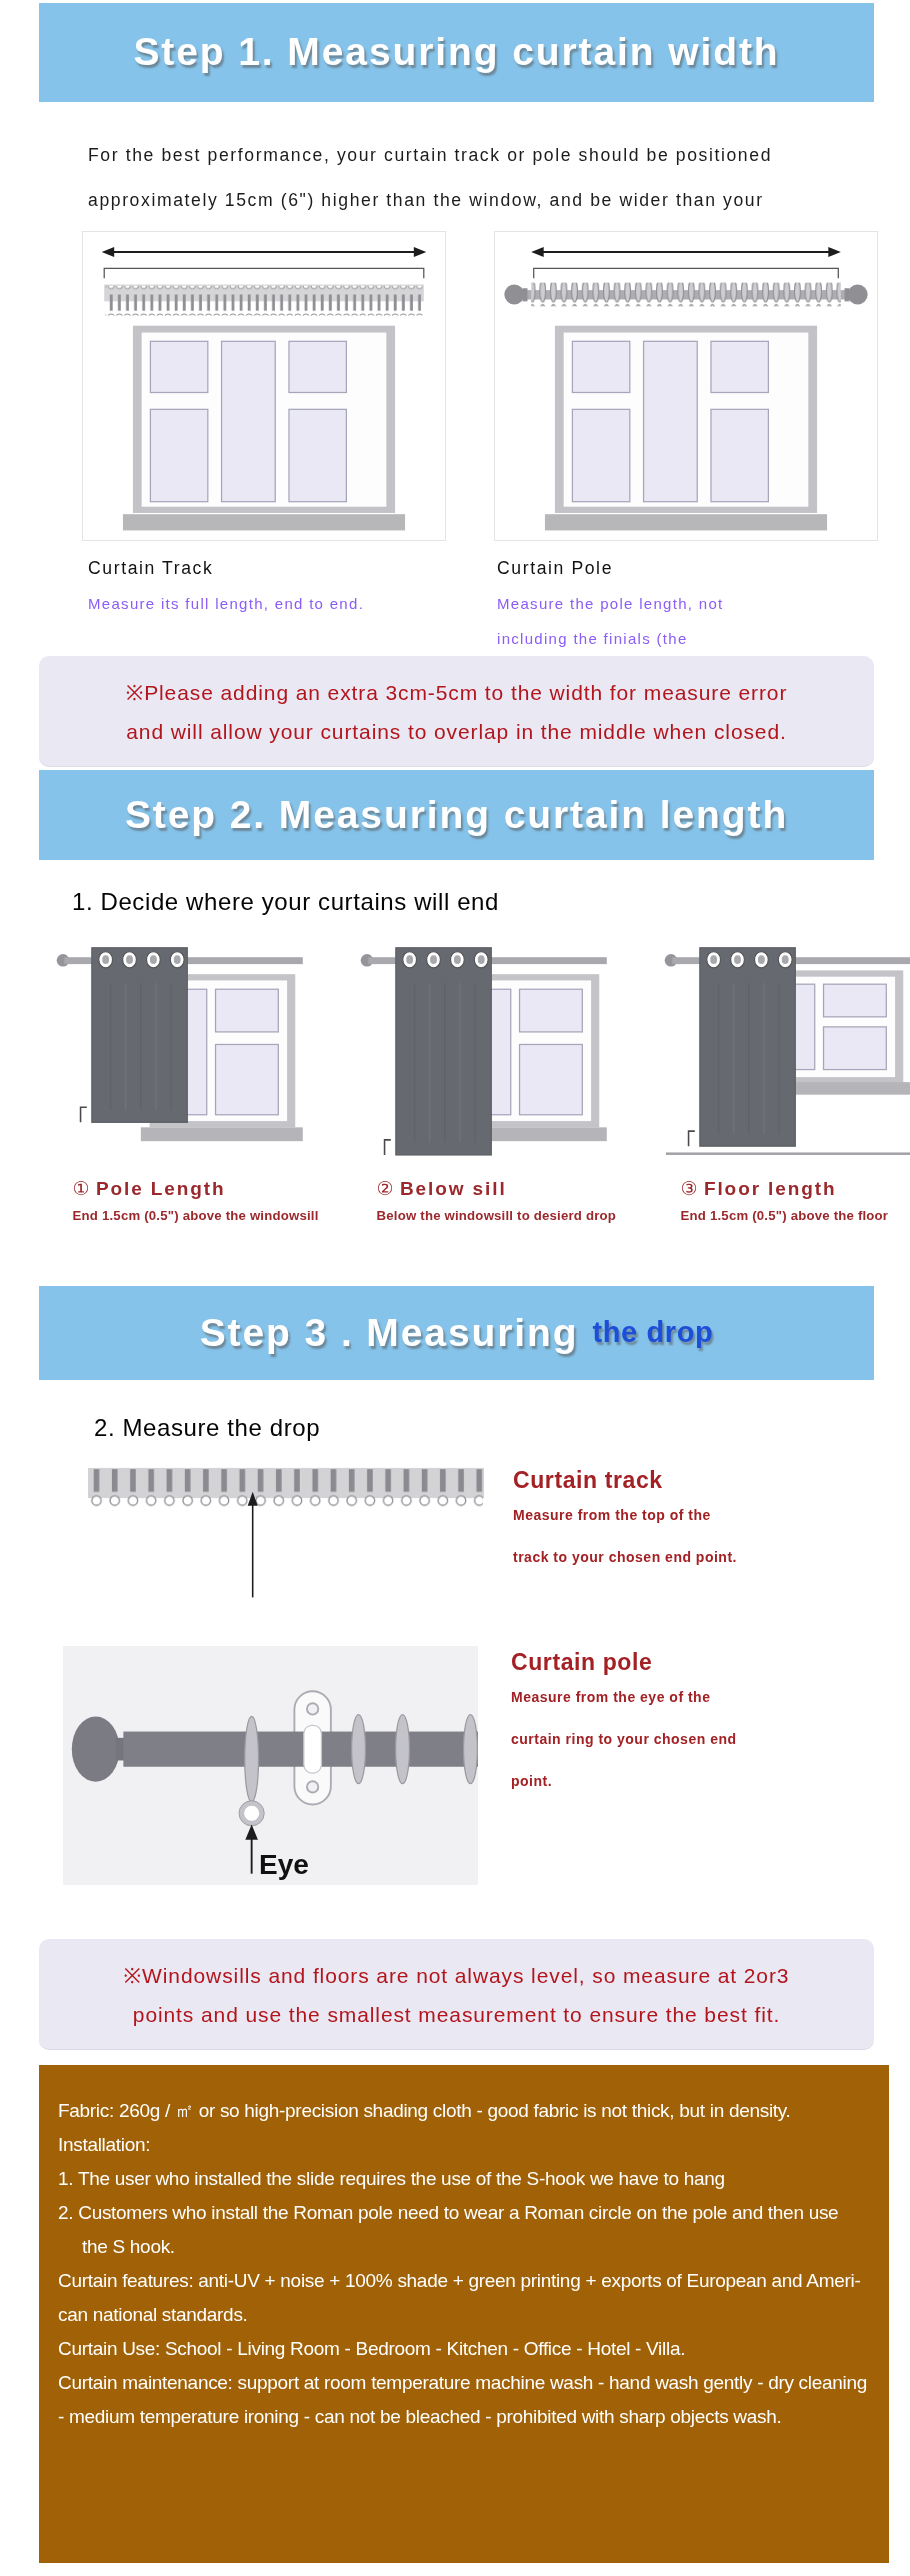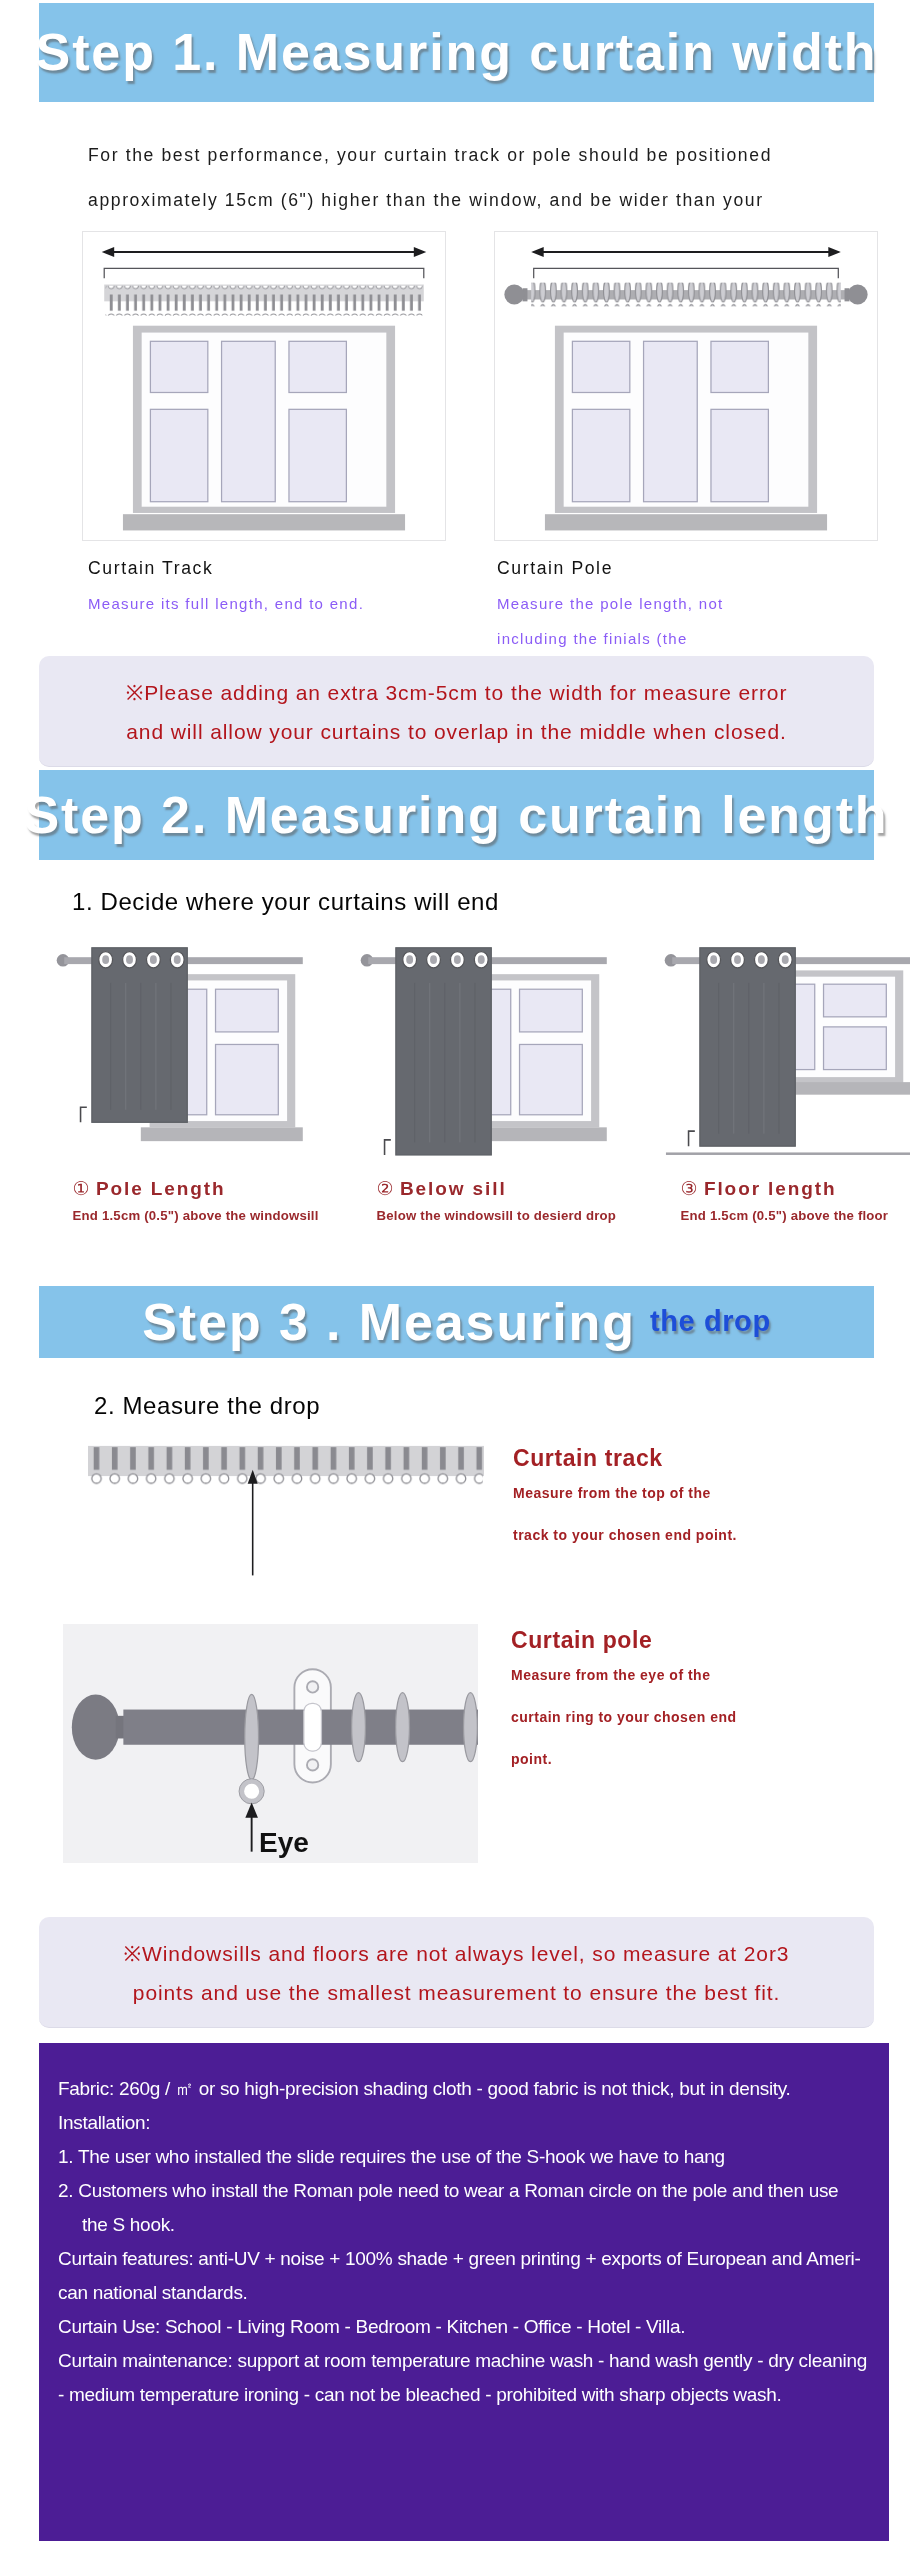--- a/index.html
+++ b/index.html
@@ -4,22 +4,22 @@
 <style>
   html,body{margin:0;padding:0;background:#ffffff;}
   .page{position:relative;width:910px;height:2576px;overflow:hidden;background:#ffffff;
         font-family:"Liberation Sans",sans-serif;}
 
   
   .banner{width:835px;height:99px;margin-left:39px;background:#85c3ea;
           display:flex;align-items:center;justify-content:center;}
   .banner--first{margin-top:2.5px;}
   .banner--s2{margin-top:3.8px;height:90px;}
-  .banner--s3{margin-top:63px;height:72px;}
-  .banner-title{font-weight:bold;font-size:52px;color:#ffffff;letter-spacing:1.9px;
+  .banner--s3{margin-top:63px;height:94px;}
+  .banner-title{font-weight:bold;font-size:39px;color:#ffffff;letter-spacing:1.9px;
                 text-shadow:1.9px 2.5px 1.9px rgba(90,90,90,.55);white-space:nowrap;}
   .banner-title-small{font-weight:bold;font-size:29px;color:#1d4ed8;letter-spacing:0.6px;
                 text-shadow:1.9px 2.5px 1.9px rgba(90,90,90,.55);margin-left:14px;}
 
   
   .intro{margin:31px 0 0 88px;font-size:17.6px;line-height:45px;letter-spacing:1.6px;
          color:#1c1c1c;white-space:nowrap;}
 
   
   .panels{display:flex;margin:8.8px 0 0 82px;gap:48px;}
@@ -55,21 +55,21 @@
   .polerow{display:flex;margin:34px 0 0 63px;gap:33px;}
   .red-heading{font-size:23px;font-weight:bold;color:#a32024;letter-spacing:0.6px;}
   .red-line{font-size:14px;font-weight:bold;color:#a32024;letter-spacing:0.5px;
             line-height:42px;white-space:nowrap;}
   .red-block{padding-top:2.5px;}
   .red-block .red-line:first-of-type{margin-top:14px;}
   .pole-figure{position:relative;width:415px;height:239px;}
   .eye-label{position:absolute;left:196px;bottom:3.8px;font-size:28px;font-weight:bold;color:#111111;}
 
   
-  .info{width:850px;height:498px;margin:15px 8px 0 39px;background:#4c1d95;
+  .info{width:850px;height:498px;margin:15px 8px 0 39px;background:#a16207;
         box-sizing:border-box;padding:29px 0 0 19px;}
   .info-line{font-size:19px;line-height:34px;color:#ffffff;letter-spacing:-0.3px;white-space:nowrap;}
   .info .info-line:nth-child(5){padding-left:24px;}
 </style>
 </head>
 <body>
 
 <div class="page">
 
   <div class="banner banner--first">

